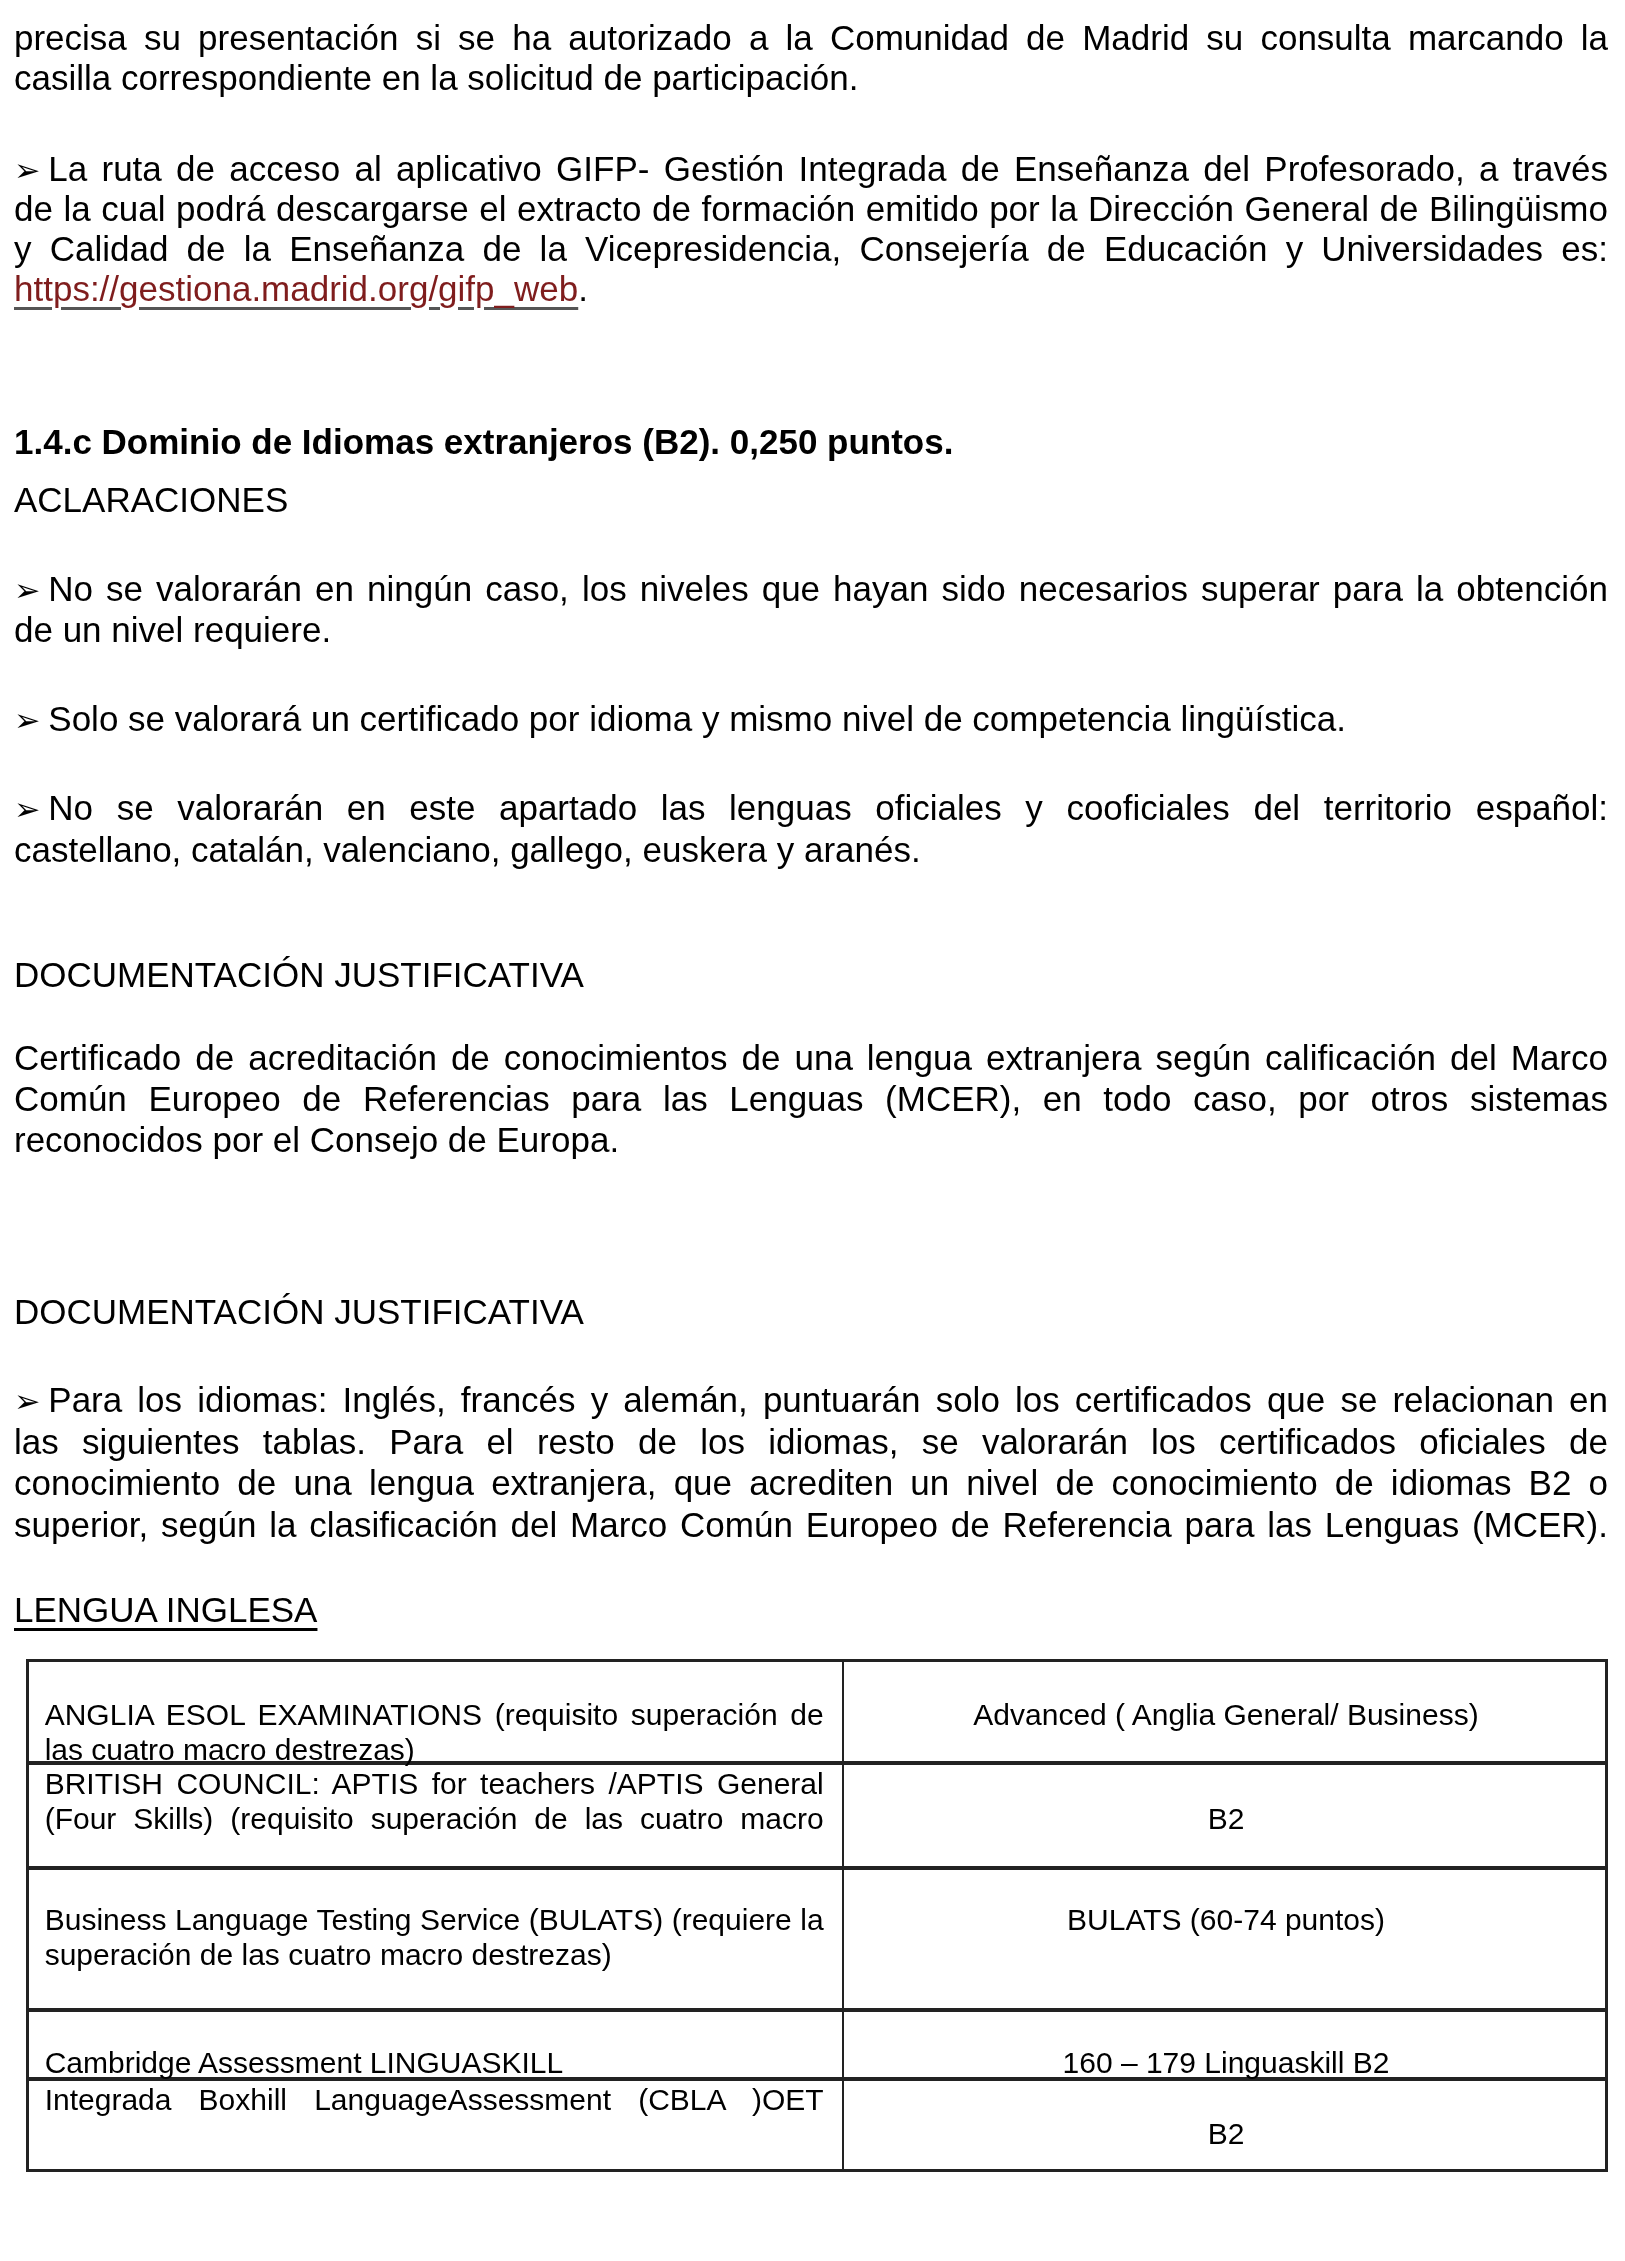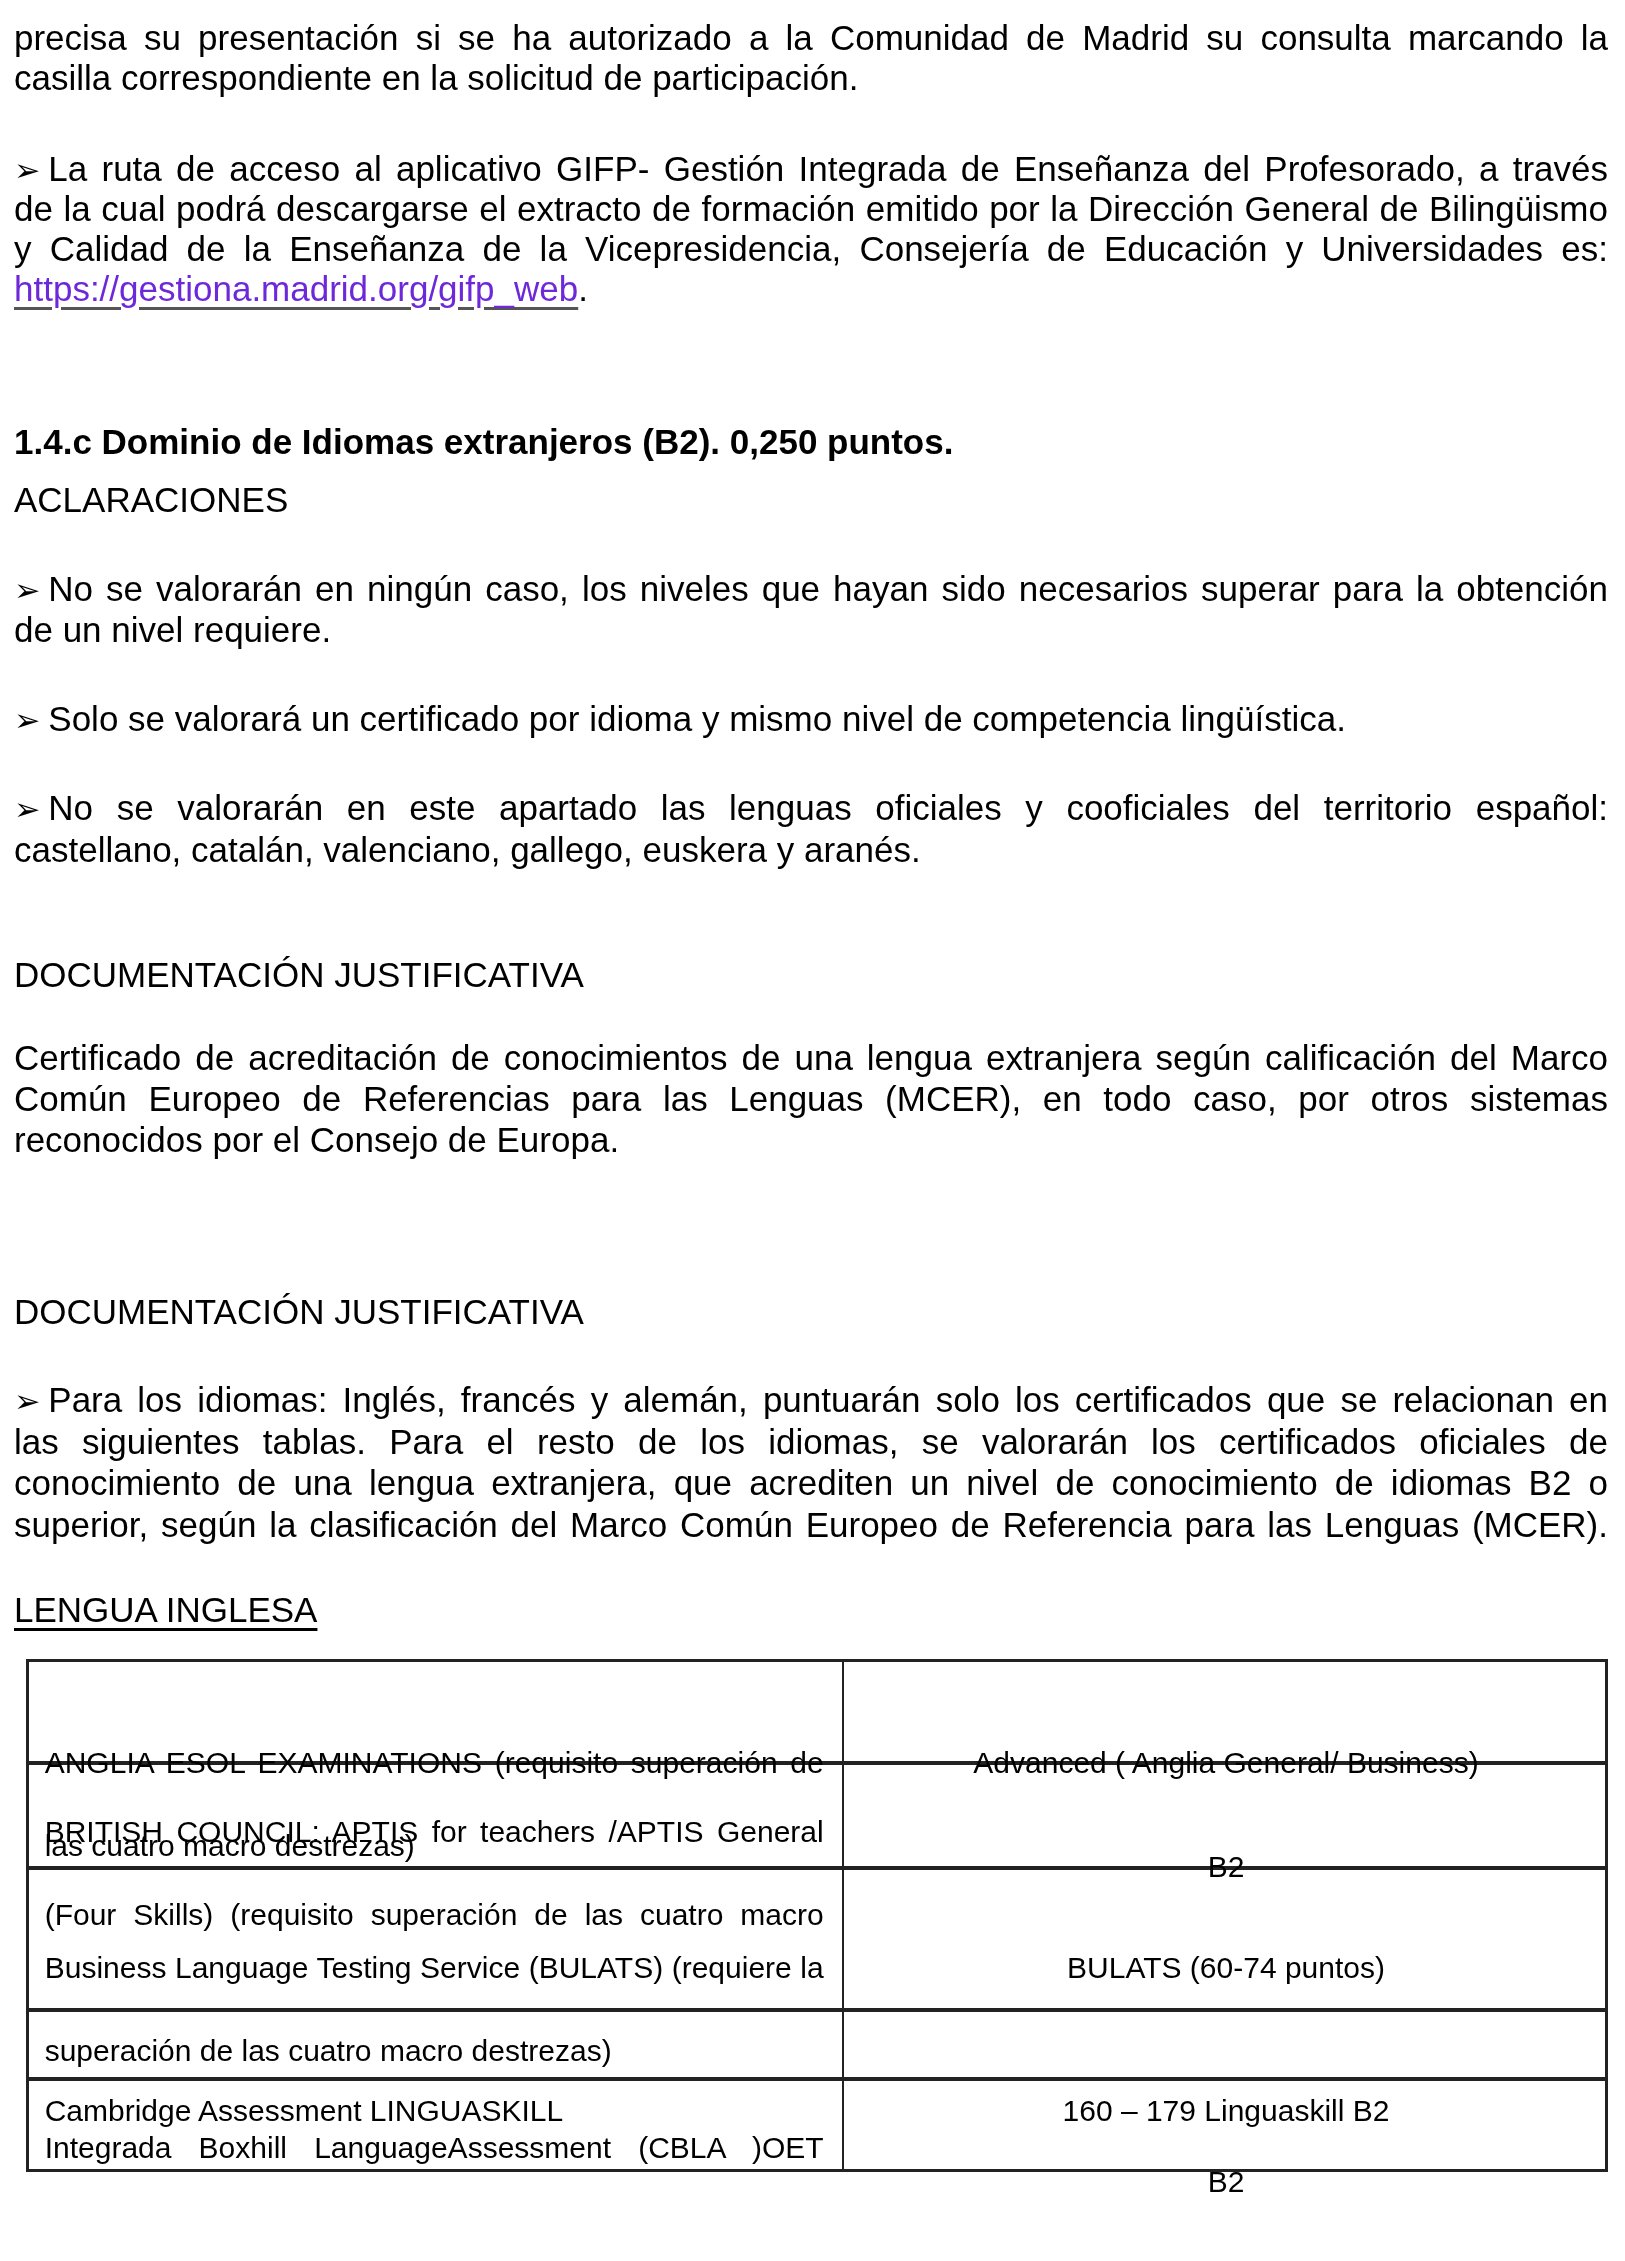--- a/index.html
+++ b/index.html
@@ -3,33 +3,33 @@
 <meta charset="utf-8">
 <style>
   html, body { margin: 0; padding: 0; background: #ffffff; }
   body { width: 1625px; height: 2261px; position: relative; overflow: hidden;
          font-family: "Liberation Sans", sans-serif; color: #000000; }
   .line { position: absolute; left: 14px; width: 1594px; font-size: 35px;
           line-height: 41px; height: 41px; white-space: nowrap; }
   .j { text-align: justify; text-align-last: justify; }
   .bold { font-weight: bold; margin-top: 25px; }
   .u { text-decoration: underline; text-decoration-thickness: 3.1px; text-underline-offset: 6.3px; }
-  .url { color: #6d28d9; text-decoration-color: #555555; }
+  .url { color: #7f1d1d; text-decoration-color: #555555; }
   .arrow { display: inline-block; margin-right: 7.9px; font-size: 31.5px; }
 
   .tbl { position: absolute; left: 26px; top: 1659px; width: 1582px; height: 513px;
          border: 3.1px solid #222222; box-sizing: border-box; }
   .vdiv { position: absolute; left: 813px; top: 0; bottom: 0; width: 2.4px; background: #222222; }
   .hdiv { position: absolute; left: 0; right: 0; height: 3.9px; background: #222222; }
   .cell { position: absolute; font-size: 30px; line-height: 35px; white-space: nowrap; }
   .cl { left: 15.7px; width: 779px; }
   .cr { left: 831px; width: 732px; text-align: center; }
   .cl.j span { display: block; text-align: justify; text-align-last: justify; }
   .cl span.nj { text-align: left; text-align-last: left; }
-  .cell span { display: block; height: 35px; margin-top: 48px; }
+  .cell span { display: block; height: 35px; }
 </style>
 </head>
 <body>
 
 <div>
   <div class="line j" style="top:17.3px">precisa su presentación si se ha autorizado a la Comunidad de Madrid su consulta marcando la</div>
   <div class="line" style="top:57px">casilla correspondiente en la solicitud de participación.</div>
 </div>
 
 <div>

